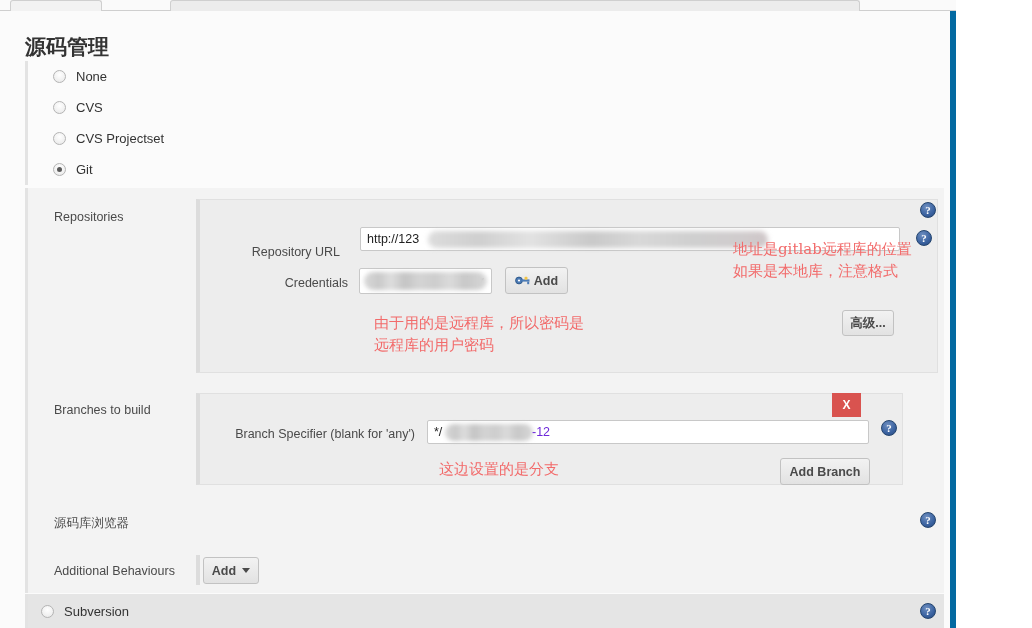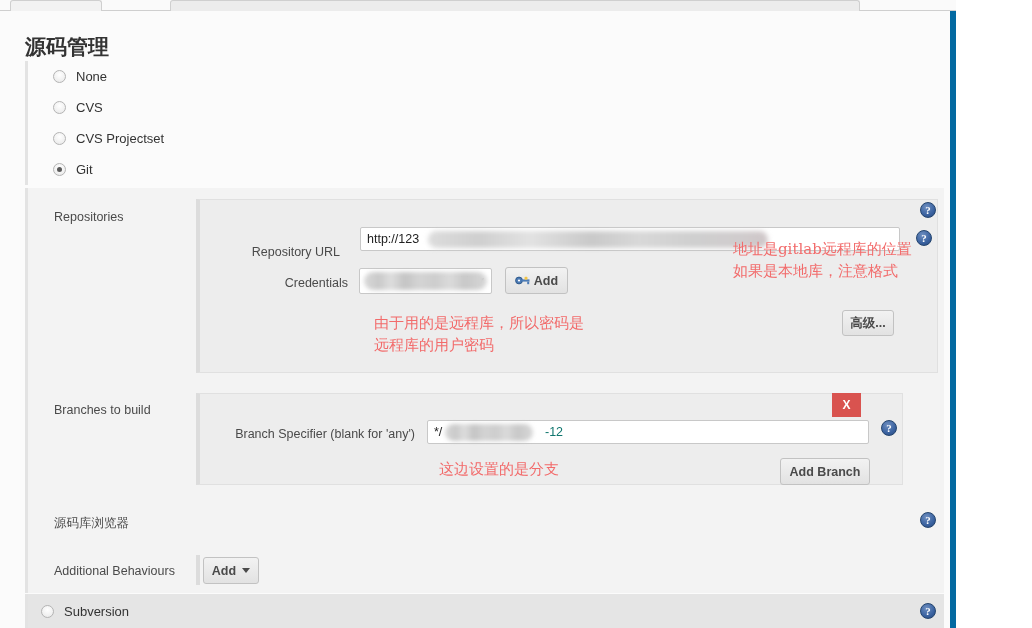--- a/index.html
+++ b/index.html
@@ -302,21 +302,21 @@
 如果是本地库，注意格式</div>
 
     <div class="section-label" style="left:26px; top:215px;">Branches to build</div>
 
     <div class="inner-panel" style="left:168px; top:205px; width:707px; height:92px;">
 
       <div class="field-label" style="left:25px; top:33px; width:190px;">Branch Specifier (blank for 'any')</div>
 
       <input class="txt" type="text" style="left: 227px; top: 26px; width: 442px;" value="*/">
       <div class="blur" style="left:245px; top:30px; width:88px; height:17px;"></div>
-      <div style="position:absolute; left:345px; top:31px; font-size:12.5px; color:#0f766e;">-12</div>
+      <div style="position:absolute; left:332px; top:31px; font-size:12.5px; color:#6d28d9;">-12</div>
 
       <div class="btn" style="left:580px; top:64px; width:90px; height:27px;">
         <span>Add Branch</span>
       </div>
     </div>
 
     <div class="xbtn" style="left:804px; top:205px; width:29px; height:24px;">
       <span>X</span>
     </div>
 

